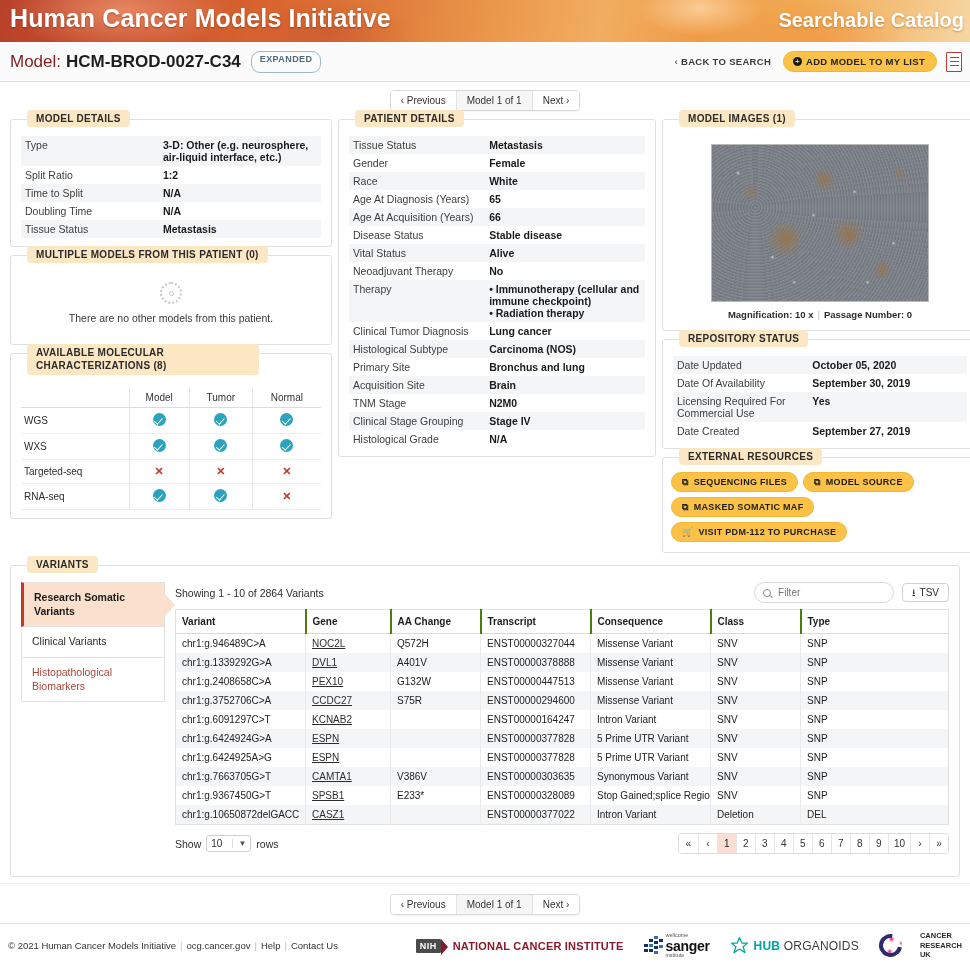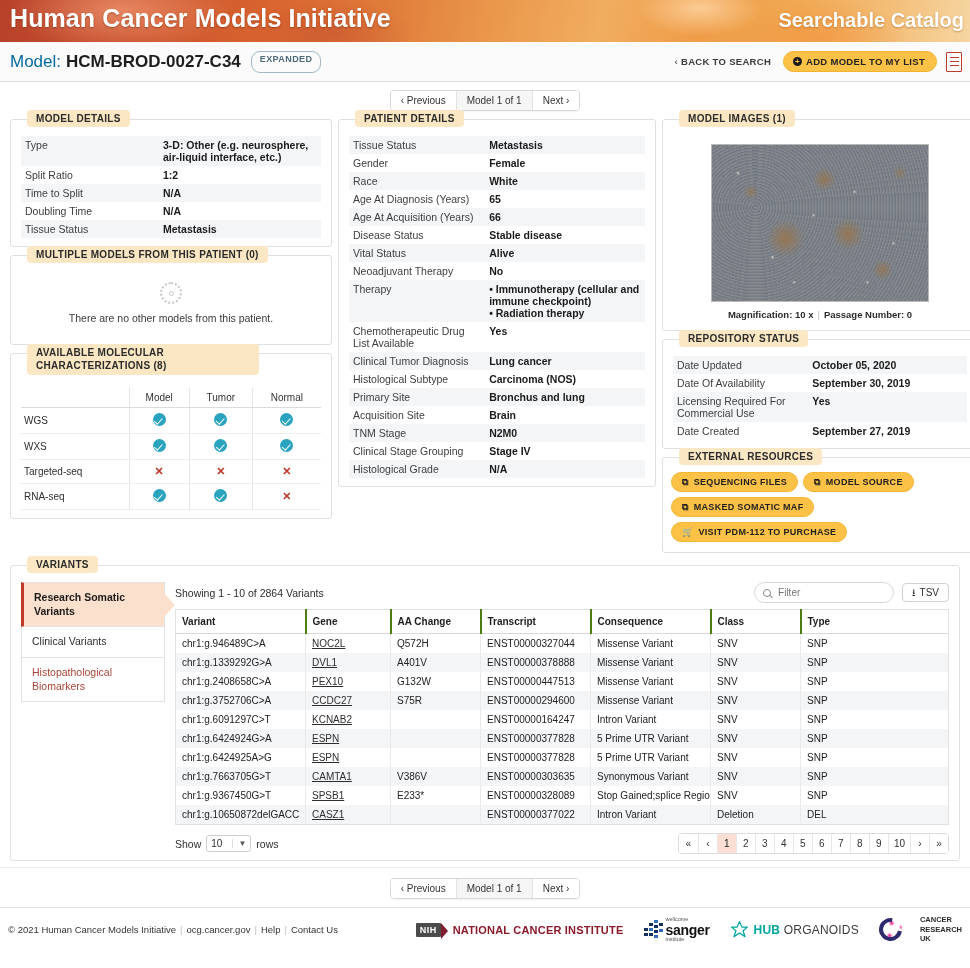--- a/index.html
+++ b/index.html
@@ -38,21 +38,21 @@
   }
 
   
   .modelbar {
     height: 40px;
     background: #fbfbfb;
     border-bottom: 1px solid #dddddd;
     display:flex; align-items:center;
     padding: 0 8px 0 10px;
   }
-  .model-label { font-size: 17px; color:#0369a1; }
+  .model-label { font-size: 17px; color:#7f1d1d; }
   .model-id { font-size: 17px; font-weight: bold; color:#1d1d1d; margin-left:5px; }
   .expanded-pill {
     margin-left: 10px;
     border: 1px solid #9fb9c6;
     border-radius: 9px;
     color: #4d6b7a;
     font-size: 9px; font-weight: bold; letter-spacing:.4px;
     padding: 2px 8px 8px 8px;
   }
   .modelbar-spacer { flex:1; }
@@ -192,21 +192,21 @@
     font-size:9px; font-weight:bold; letter-spacing:.3px; color:#1d1d1d;
     padding: 4px 10px; display:inline-flex; align-items:center; gap:5px;
     white-space:nowrap;
   }
   .ext-ico { font-size:9px; line-height:1; }
 
   
   .variants-panel {
     margin: 4px 10px 0 10px;
     border:1px solid #e0e0e0; border-radius:3px; position:relative; background:#fff;
-    padding: 16px 10px 6px 10px;
+    padding: 16px 10px 22px 10px;
   }
   .variants-inner { display:flex; gap:10px; }
   .vtabs { width:144px; flex:none; }
   .vtab {
     border:1px solid #e2e2e2; border-top:none;
     padding: 8px 8px 8px 10px; font-size:10.5px; color:#2d2d2d;
     background:#fff; line-height:1.3;
   }
   .vtab:first-child { border-top:1px solid #e2e2e2; }
   .vtab.active {
@@ -479,24 +479,20 @@
                 <td class="k">Vital Status</td>
                 <td class="v">Alive</td>
               </tr>
               <tr>
                 <td class="k">Neoadjuvant Therapy</td>
                 <td class="v">No</td>
               </tr>
               <tr>
                 <td class="k">Therapy</td>
                 <td class="v">• Immunotherapy (cellular and immune checkpoint)<br>• Radiation therapy</td>
-              </tr>
-              <tr>
-                <td class="k">Chemotherapeutic Drug List Available</td>
-                <td class="v">Yes</td>
               </tr>
               <tr>
                 <td class="k">Clinical Tumor Diagnosis</td>
                 <td class="v">Lung cancer</td>
               </tr>
               <tr>
                 <td class="k">Histological Subtype</td>
                 <td class="v">Carcinoma (NOS)</td>
               </tr>
               <tr>

